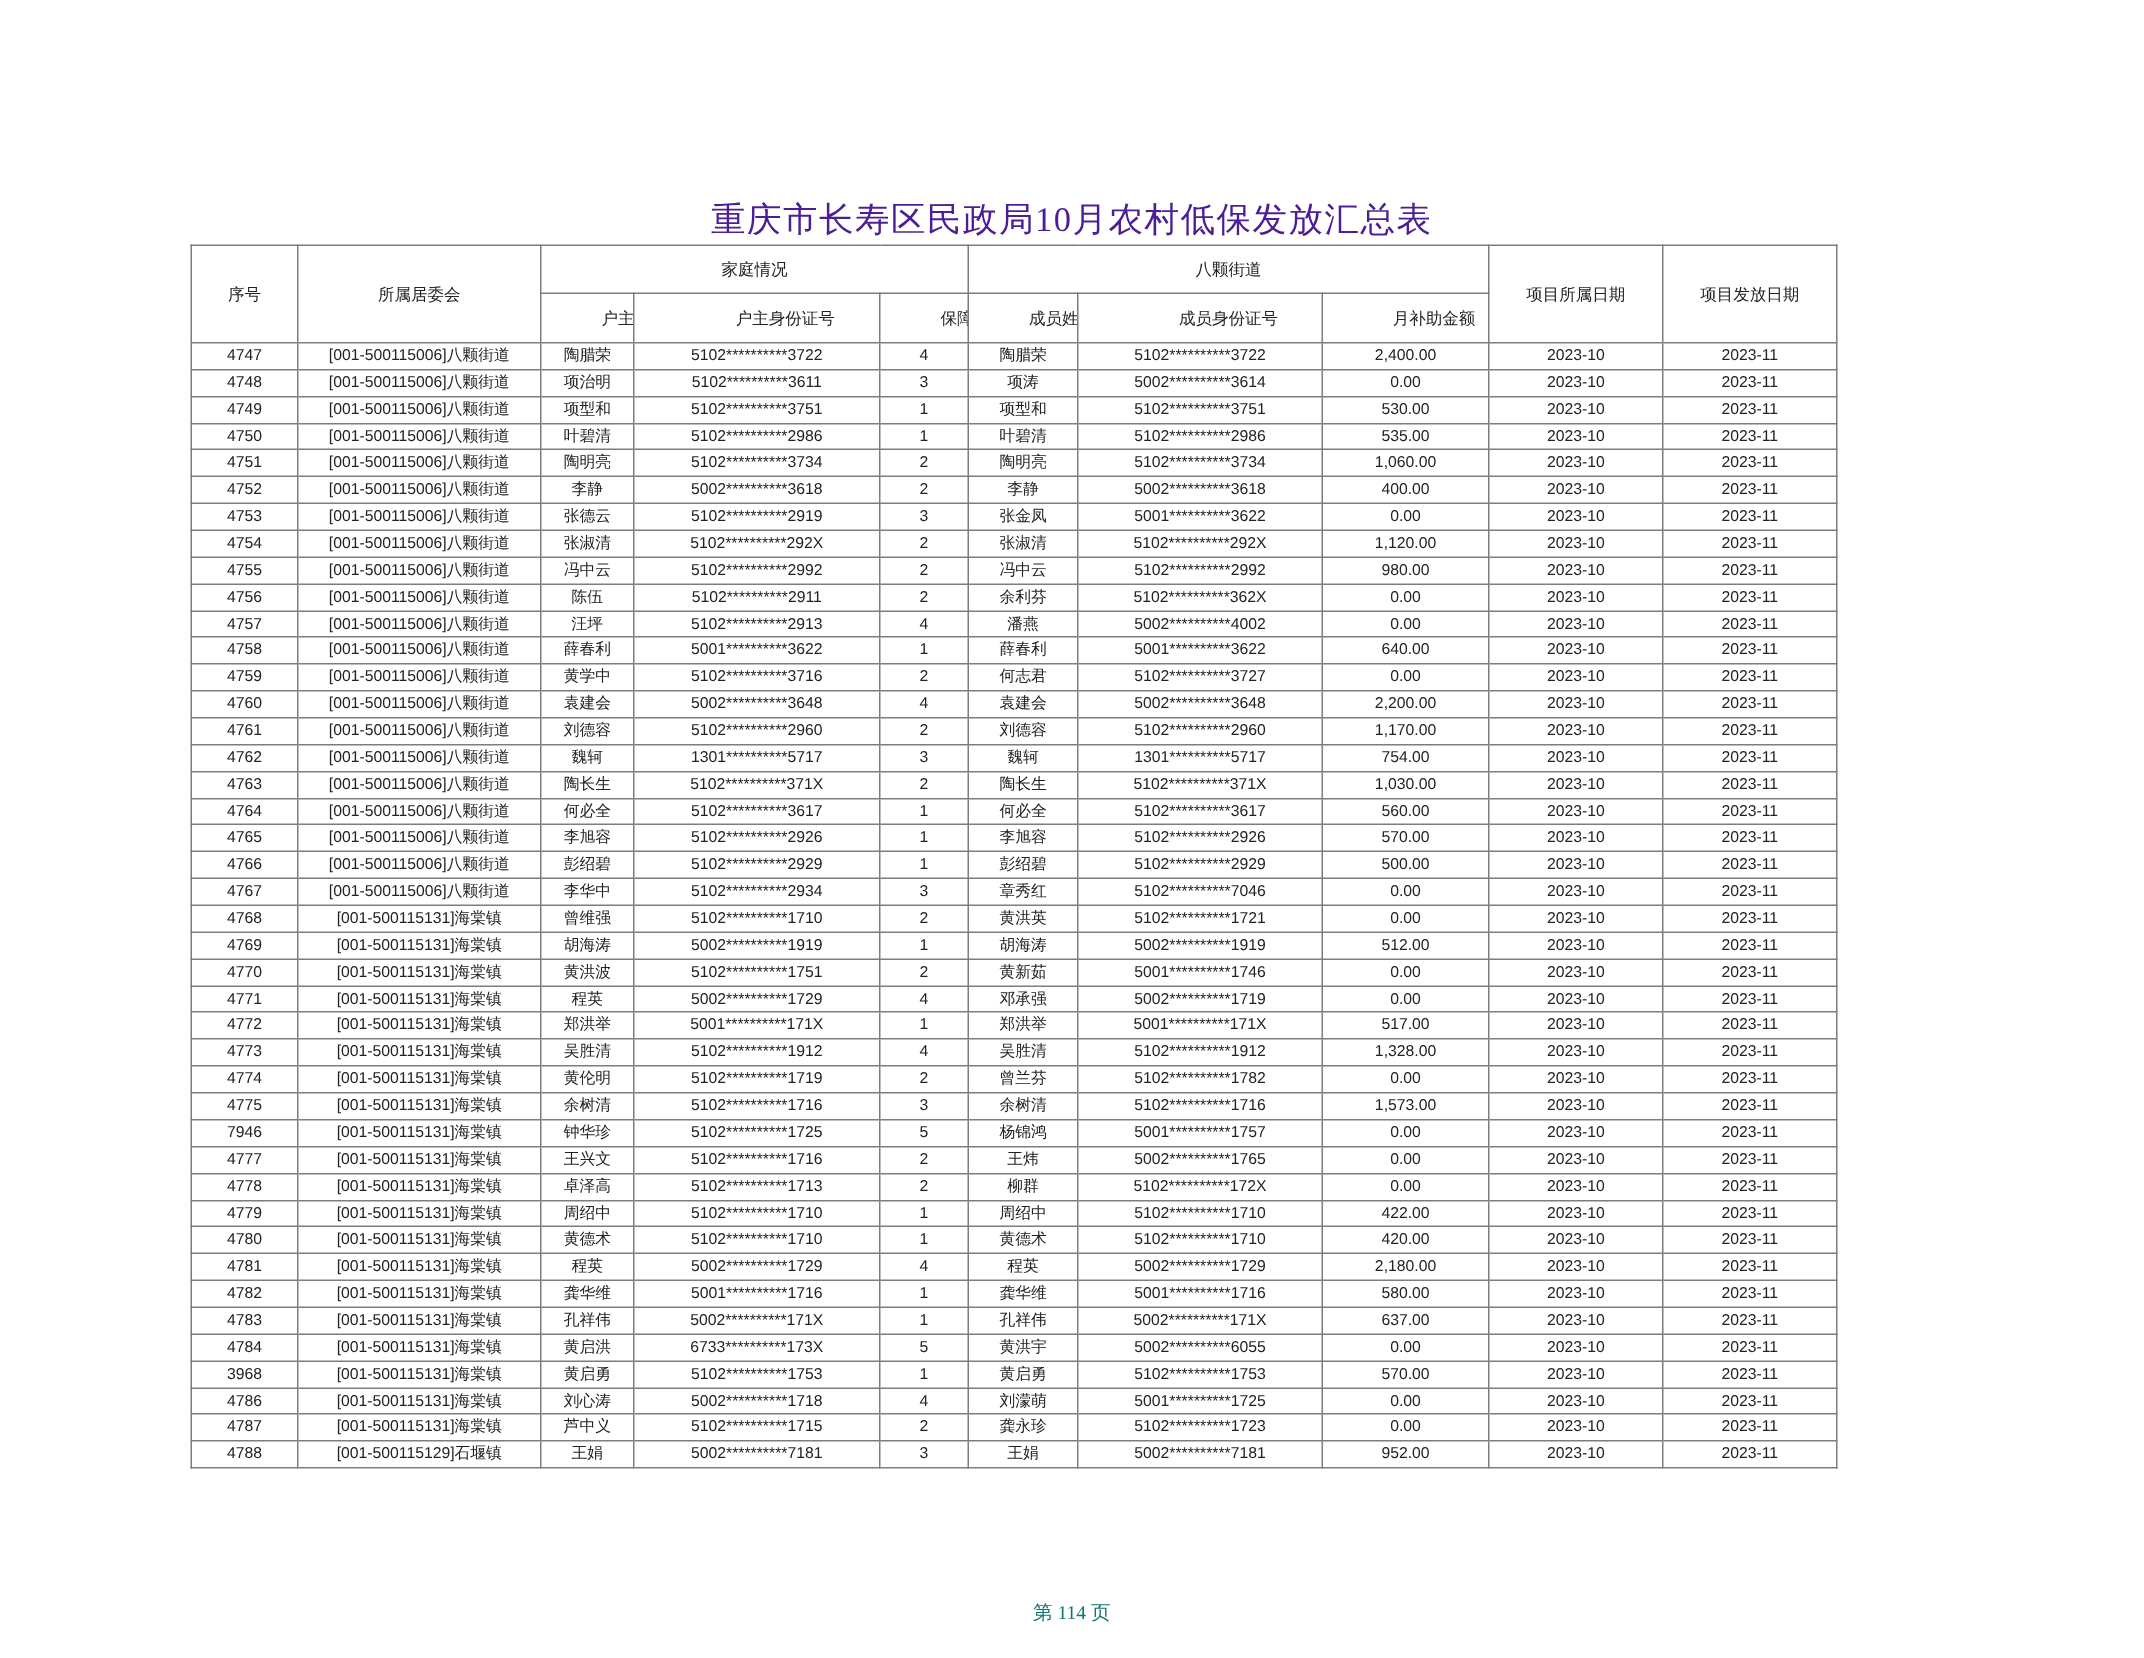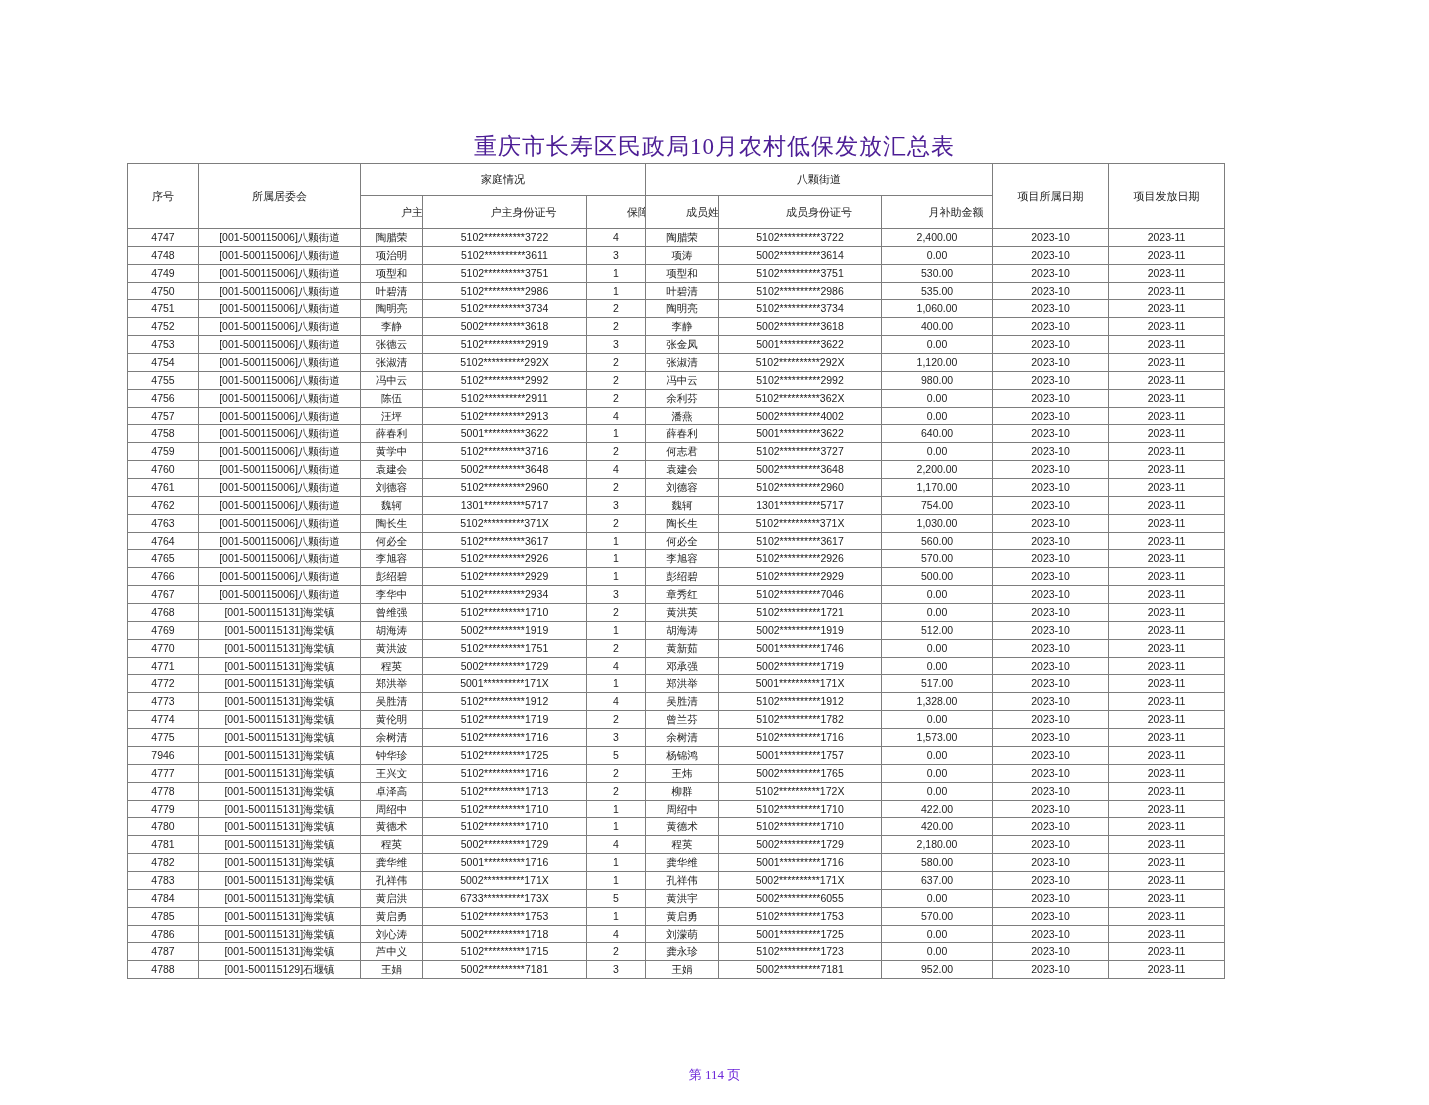--- a/index.html
+++ b/index.html
@@ -21,21 +21,21 @@
     border:1px solid #7d7d7d; padding:0 2px; text-align:center;
     overflow:hidden; white-space:nowrap; font-weight:400; color:#222;
   }
   .summary thead th { font-size:11px; }
   .summary thead tr.group-row th { height:31px;font-family:Liberation Serif, serif; }
   .summary thead tr.sub-row th { height:32px;padding-left:40px; }
   .summary tbody td { height:16.86px; line-height:16.86px; font-size:10.5px; }
   .page-footer {
     position:absolute; top:1066px; left:0; width:100%;
     text-align:center; font-family:"Liberation Serif", serif;
-    font-size:13px; color:#6d28d9;
+    font-size:13px; color:#0f766e;
   }
 </style>
 </head>
 <body>
 
 <div class="page-title">重庆市长寿区民政局10月农村低保发放汇总表</div>
 
 <table class="summary">
   <colgroup>
     <col style="width:71px">
@@ -518,21 +518,21 @@
         <td>黄启洪</td>
         <td>6733**********173X</td>
         <td>5</td>
         <td>黄洪宇</td>
         <td>5002**********6055</td>
         <td>0.00</td>
         <td>2023-10</td>
         <td>2023-11</td>
       </tr>
       <tr>
-        <td>4785</td>
+        <td>3968</td>
         <td>[001-500115131]海棠镇</td>
         <td>黄启勇</td>
         <td>5102**********1753</td>
         <td>1</td>
         <td>黄启勇</td>
         <td>5102**********1753</td>
         <td>570.00</td>
         <td>2023-10</td>
         <td>2023-11</td>
       </tr>

